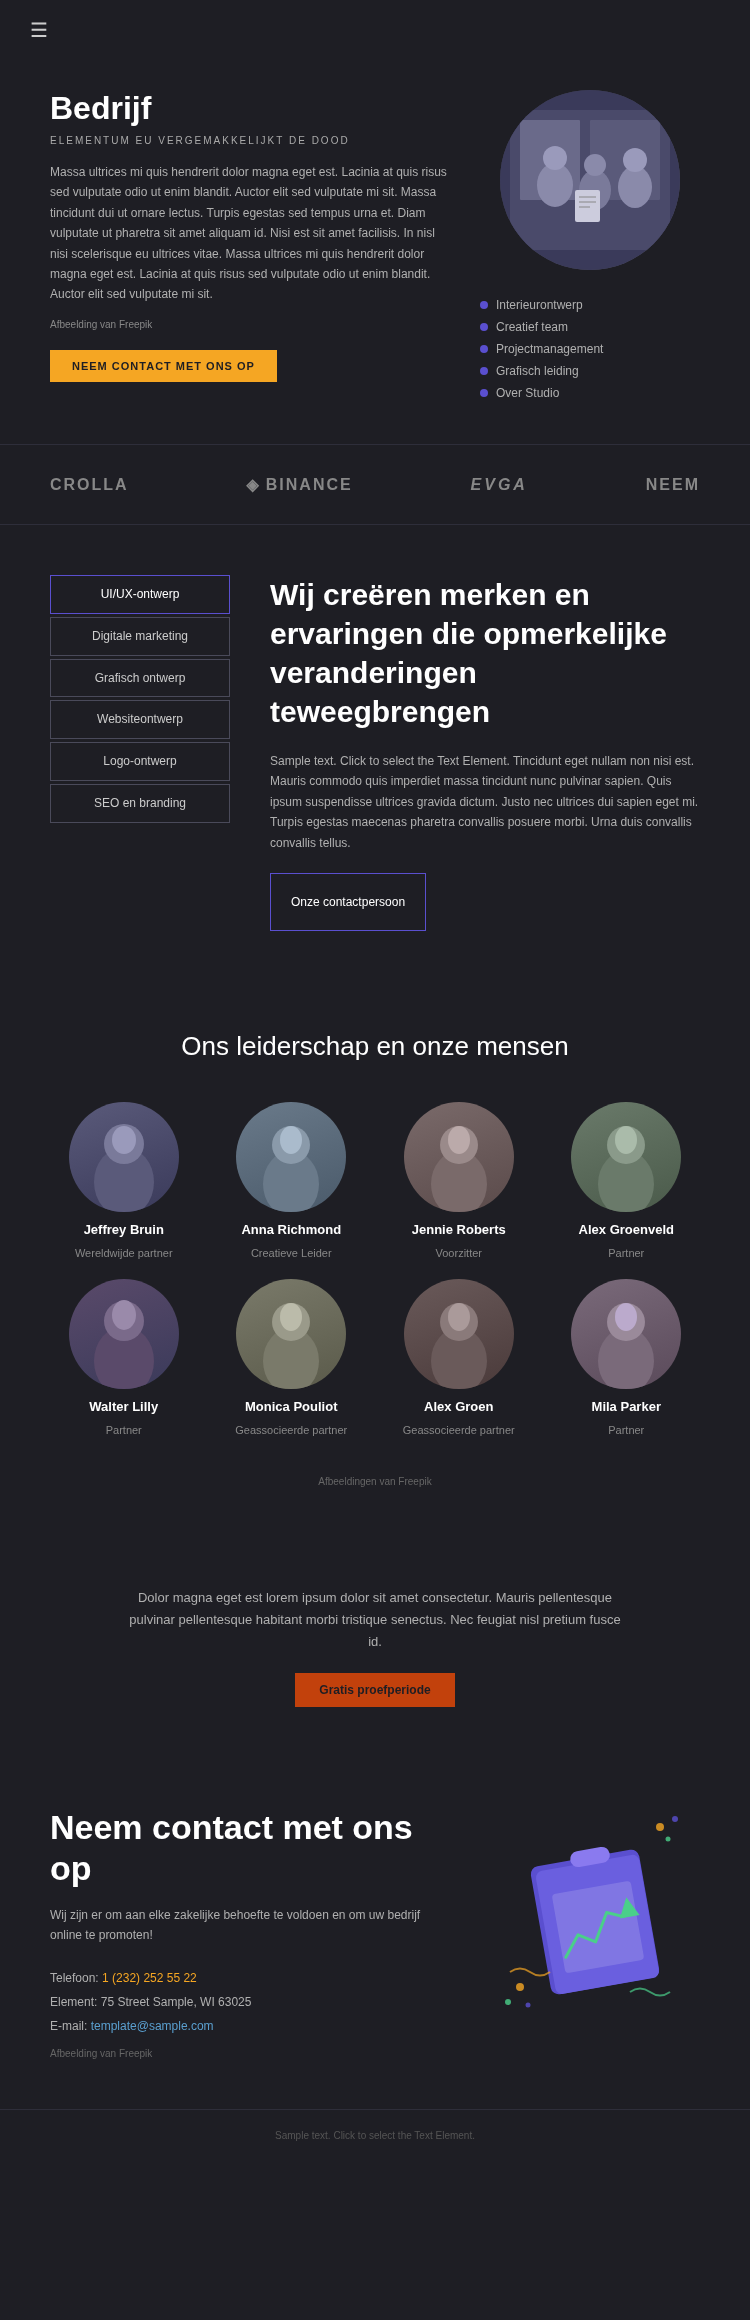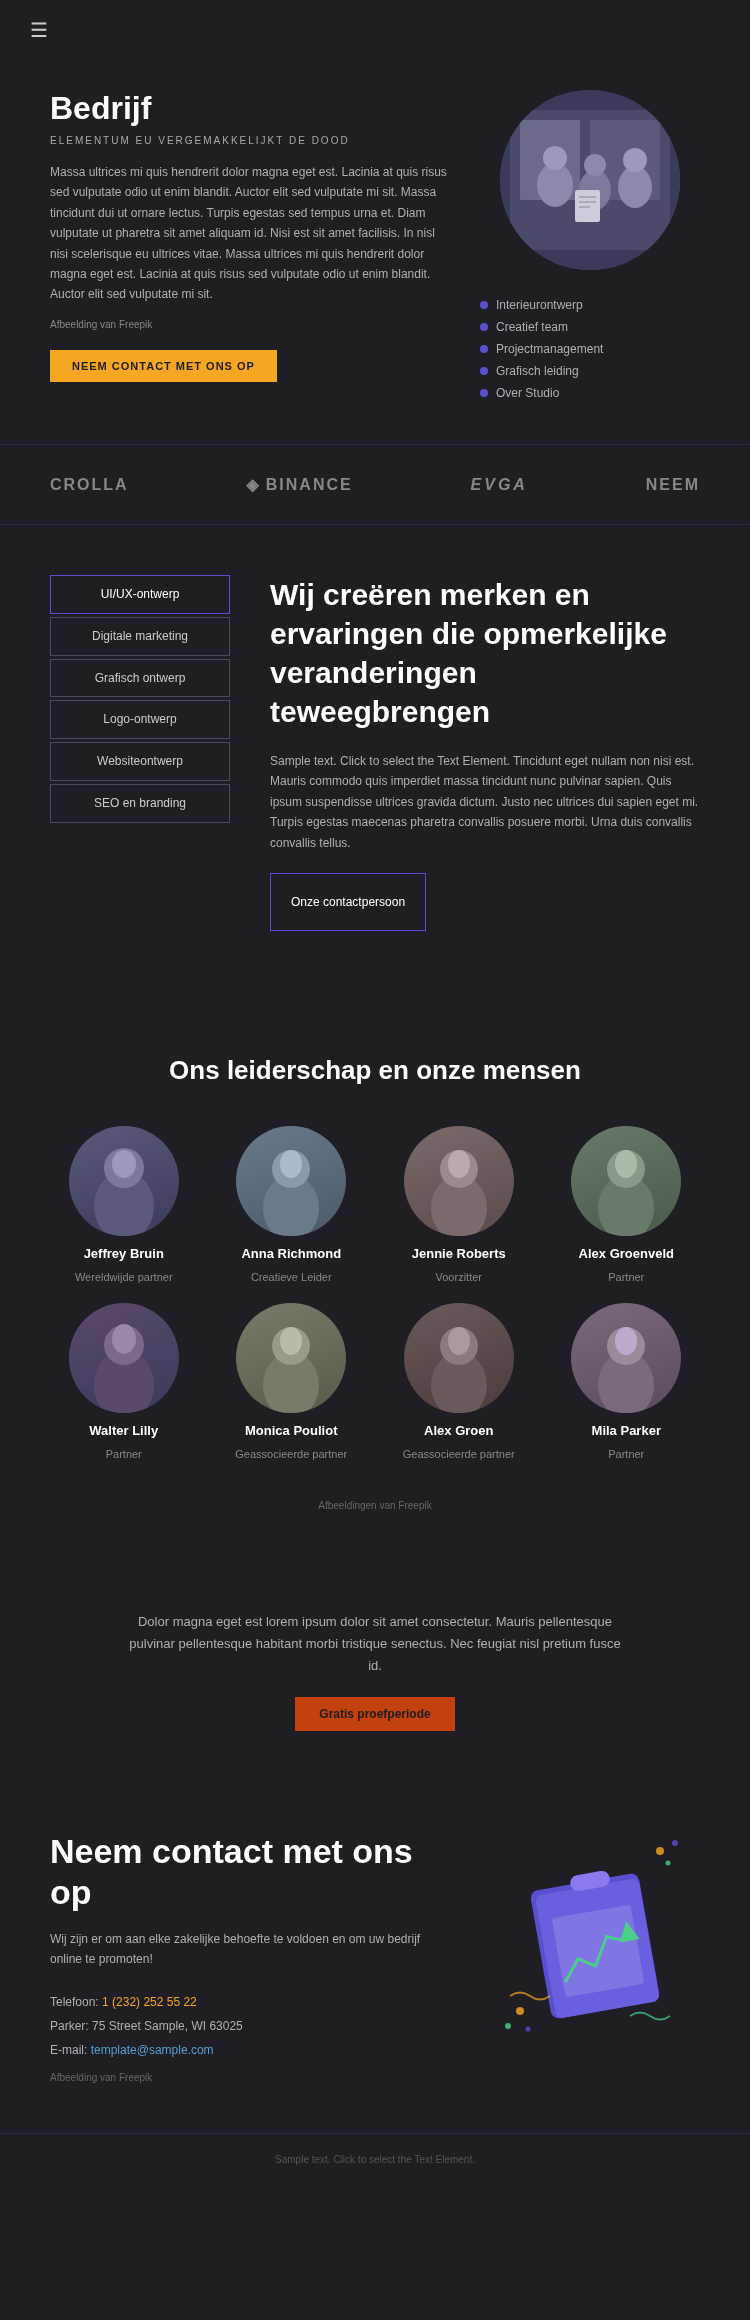--- a/index.html
+++ b/index.html
@@ -181,24 +181,23 @@
       margin-bottom: 20px;
     }
 
     
     .team-section {
       padding: 50px 40px;
       text-align: center;
     }
     .section-title {
       font-size: 26px;
-      font-weight: 700;
+      font-weight: 400;
       color: #ffffff;
       margin-bottom: 40px;
-      margin-top: 24px;
     }
     .team-grid {
       display: grid;
       grid-template-columns: repeat(4, 1fr);
       gap: 20px 0;
       margin-bottom: 40px;
     }
     .team-member {
       display: flex;
       flex-direction: column;
@@ -402,22 +401,22 @@
   </span>
   <span class="logo-item evga">EVGA</span>
   <span class="logo-item">NEEM</span>
 </div>
 
 <div class="services-section">
   <div class="services-left">
     <div class="service-tag active">UI/UX-ontwerp</div>
     <div class="service-tag">Digitale marketing</div>
     <div class="service-tag">Grafisch ontwerp</div>
+    <div class="service-tag">Websiteontwerp</div>
     <div class="service-tag">Logo-ontwerp</div>
-    <div class="service-tag">Websiteontwerp</div>
     <div class="service-tag">SEO en branding</div>
   </div>
   <div class="services-right">
     <h2 class="services-heading">Wij creëren merken en ervaringen die opmerkelijke veranderingen teweegbrengen</h2>
     <p class="services-text">Sample text. Click to select the Text Element. Tincidunt eget nullam non nisi est. Mauris commodo quis imperdiet massa tincidunt nunc pulvinar sapien. Quis ipsum suspendisse ultrices gravida dictum. Justo nec ultrices dui sapien eget mi. Turpis egestas maecenas pharetra convallis posuere morbi. Urna duis convallis convallis tellus.</p>
     <button class="btn-outline">Onze contactpersoon</button>
   </div>
 </div>
 
 <div class="team-section">
@@ -531,21 +530,21 @@
 <div class="contact-section">
   <div class="contact-left">
     <h2 class="contact-title">Neem contact met ons op</h2>
     <p class="contact-desc">Wij zijn er om aan elke zakelijke behoefte te voldoen en om uw bedrijf online te promoten!</p>
     <div class="contact-info">
       <div>
         <span class="label">Telefoon: </span>
         <span class="value-phone">1 (232) 252 55 22</span>
       </div>
       <div>
-        <span class="label">Parker: </span>
+        <span class="label">Element: </span>
         <span>75 Street Sample, WI 63025</span>
       </div>
       <div>
         <span class="label">E-mail: </span>
         <span class="value-email">template@sample.com</span>
       </div>
     </div>
     <p class="contact-caption">Afbeelding van Freepik</p>
   </div>
   <div class="contact-right">

